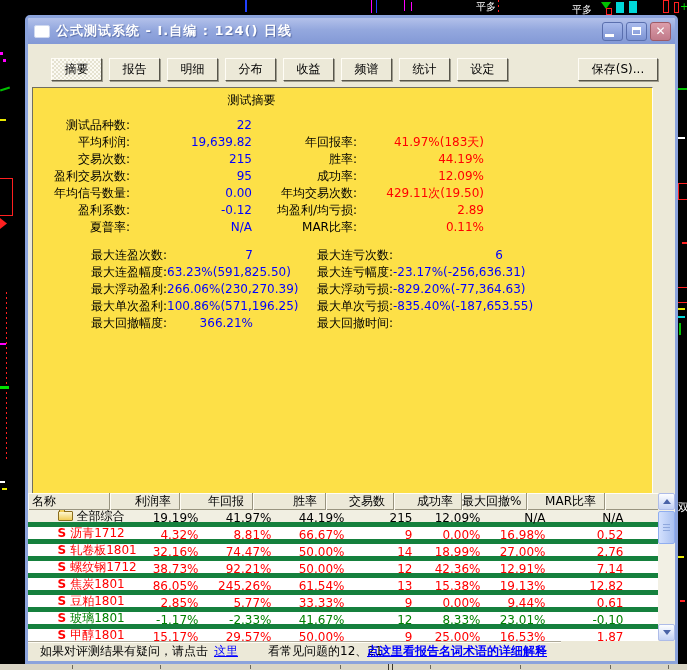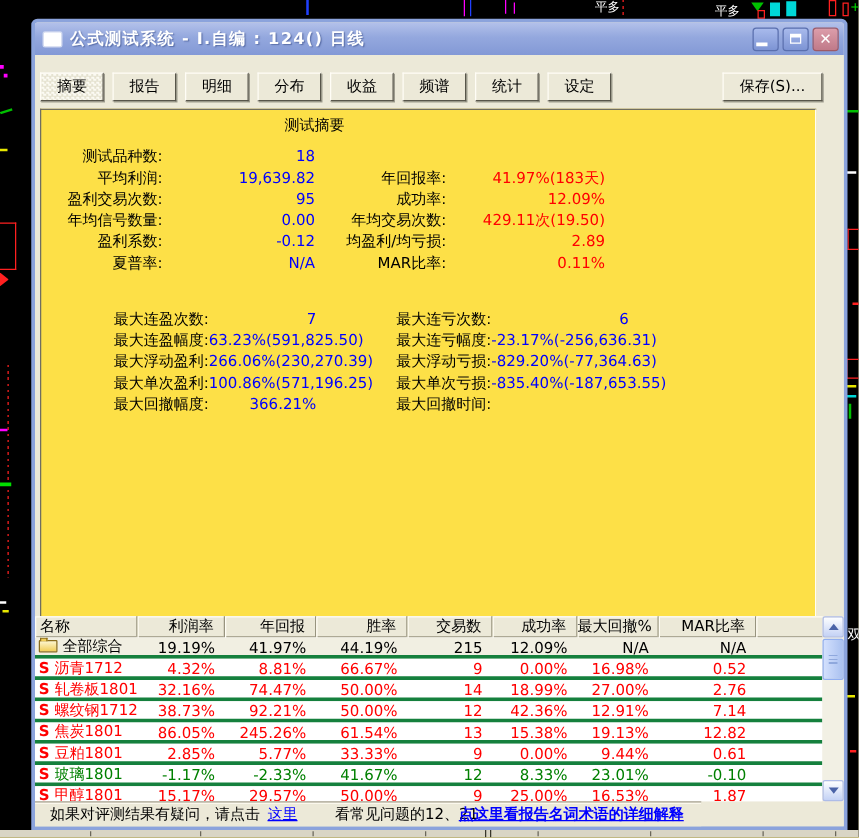--- a/index.html
+++ b/index.html
@@ -33,21 +33,21 @@
 
   #client{position:relative;width:647px;height:617px;background:#ece9d8;}
 
   
   .raised{background:#ece9d8;border:1px solid;border-color:#fffdf6 #57554a #57554a #fffdf6;
     box-shadow:1px 1px 0 rgba(64,63,54,.45);box-sizing:border-box;}
   #tab-row{position:absolute;left:4px;top:14px;height:23px;display:flex;gap:7px;}
   .tab{width:51px;height:23px;font-size:12px;line-height:21px;text-align:center;color:#000;cursor:default;}
   .tab.active{background-color:#f2f1e7;
     background-image:conic-gradient(#fbfaf3 25%,#e5e2d0 0 50%,#fbfaf3 0 75%,#e5e2d0 0);
-    background-size:4px 4px;}
+    background-size:4px 4px;margin-left:19px;}
   #save-btn{position:absolute;right:17px;top:14px;width:80px;height:23px;font-size:12px;
     line-height:21px;text-align:center;cursor:default;}
 
   
   #panel{position:absolute;left:4px;top:43px;width:621px;height:408px;background:#fde047;
     border:1px solid;border-color:#706e60 #fffdf6 #fffdf6 #706e60;box-sizing:border-box;overflow:hidden;}
   #summary-title{position:absolute;left:0;top:4px;width:437px;text-align:center;font-size:12px;color:#000;}
   #block1{position:absolute;left:0;top:29px;width:100%;}
   #block2{position:absolute;left:0;top:159px;width:100%;}
   .srow{height:17px;line-height:17px;font-size:12px;white-space:nowrap;}
@@ -62,21 +62,21 @@
   #block2 .rv{width:110px;color:#0000ff;}
 
   
   #table-header{position:absolute;left:0;top:449px;width:630px;height:17px;display:flex;background:#ece9d8;}
   .hcell{height:17px;line-height:16px;font-size:12px;text-align:right;padding-right:8px;box-sizing:border-box;
     background:#ece9d8;border-right:1px solid #98947f;
     box-shadow:inset 1px 1px 0 #fffdf4, inset 0 -1px 0 #98947f;color:#000;white-space:nowrap;overflow:hidden;}
   .hcell.first{text-align:left;padding-left:4px;padding-right:0;}
   .hcell.filler{border-right:none;}
   #table-body{position:absolute;left:0;top:466px;width:630px;height:131px;background:#fff;overflow:hidden;}
-  .trow{display:flex;height:17px;line-height:16px;font-size:12px;border-bottom:3px solid #15803d;box-sizing:border-box;background:#fff;}
+  .trow{display:flex;height:17px;line-height:16px;font-size:12px;border-bottom:5px solid #15803d;box-sizing:border-box;background:#fff;justify-content:center;}
   .trow.agg{background:#f1efe2;}
   .ncell{display:flex;align-items:center;padding-left:3px;box-sizing:border-box;white-space:nowrap;overflow:hidden;}
   .vcell{text-align:right;padding-right:8px;box-sizing:border-box;white-space:nowrap;}
   .c-black{color:#000;} .c-red{color:#ff0000;} .c-green{color:#008000;}
   .s-icon{color:#ff0000;font-weight:bold;font-size:12px;margin-right:4px;flex:0 0 auto;}
   .folder-icon{position:relative;width:15px;height:10px;margin-right:4px;flex:0 0 auto;
     background:linear-gradient(#fdf6cf,#f0cd58);border:1px solid #8a6d1d;border-radius:1px;box-sizing:border-box;}
   .folder-icon::before{content:"";position:absolute;top:-3px;left:0;width:6px;height:3px;
     background:#f0cd58;border:1px solid #8a6d1d;border-bottom:none;box-sizing:border-box;}
   .nm{overflow:hidden;}
@@ -187,22 +187,23 @@
           <div class="tab raised">收益</div>
           <div class="tab raised">频谱</div>
           <div class="tab raised">统计</div>
           <div class="tab raised">设定</div>
         </div>
       <div id="save-btn" class="raised">保存(S)...</div>
 
       <div id="panel">
         <div id="summary-title">测试摘要</div>
         <div id="block1">
-            <div class="srow"><span class="ll">测试品种数:</span><span class="lv">18</span><span class="rl"></span><span class="rv"></span></div>
+            <div class="srow"><span class="ll">测试品种数:</span><span class="lv">22</span><span class="rl"></span><span class="rv"></span></div>
             <div class="srow"><span class="ll">平均利润:</span><span class="lv">19,639.82</span><span class="rl">年回报率:</span><span class="rv">41.97%(183天)</span></div>
+            <div class="srow"><span class="ll">交易次数:</span><span class="lv">215</span><span class="rl">胜率:</span><span class="rv">44.19%</span></div>
             <div class="srow"><span class="ll">盈利交易次数:</span><span class="lv">95</span><span class="rl">成功率:</span><span class="rv">12.09%</span></div>
             <div class="srow"><span class="ll">年均信号数量:</span><span class="lv">0.00</span><span class="rl">年均交易次数:</span><span class="rv">429.11次(19.50)</span></div>
             <div class="srow"><span class="ll">盈利系数:</span><span class="lv">-0.12</span><span class="rl">均盈利/均亏损:</span><span class="rv">2.89</span></div>
             <div class="srow"><span class="ll">夏普率:</span><span class="lv">N/A</span><span class="rl">MAR比率:</span><span class="rv">0.11%</span></div>
           </div>
         <div id="block2">
             <div class="srow"><span class="ll">最大连盈次数:</span><span class="lv">7</span><span class="rl">最大连亏次数:</span><span class="rv">6</span></div>
             <div class="srow"><span class="ll">最大连盈幅度:</span><span class="lv">63.23%(591,825.50)</span><span class="rl">最大连亏幅度:</span><span class="rv">-23.17%(-256,636.31)</span></div>
             <div class="srow"><span class="ll">最大浮动盈利:</span><span class="lv">266.06%(230,270.39)</span><span class="rl">最大浮动亏损:</span><span class="rv">-829.20%(-77,364.63)</span></div>
             <div class="srow"><span class="ll">最大单次盈利:</span><span class="lv">100.86%(571,196.25)</span><span class="rl">最大单次亏损:</span><span class="rv">-835.40%(-187,653.55)</span></div>

